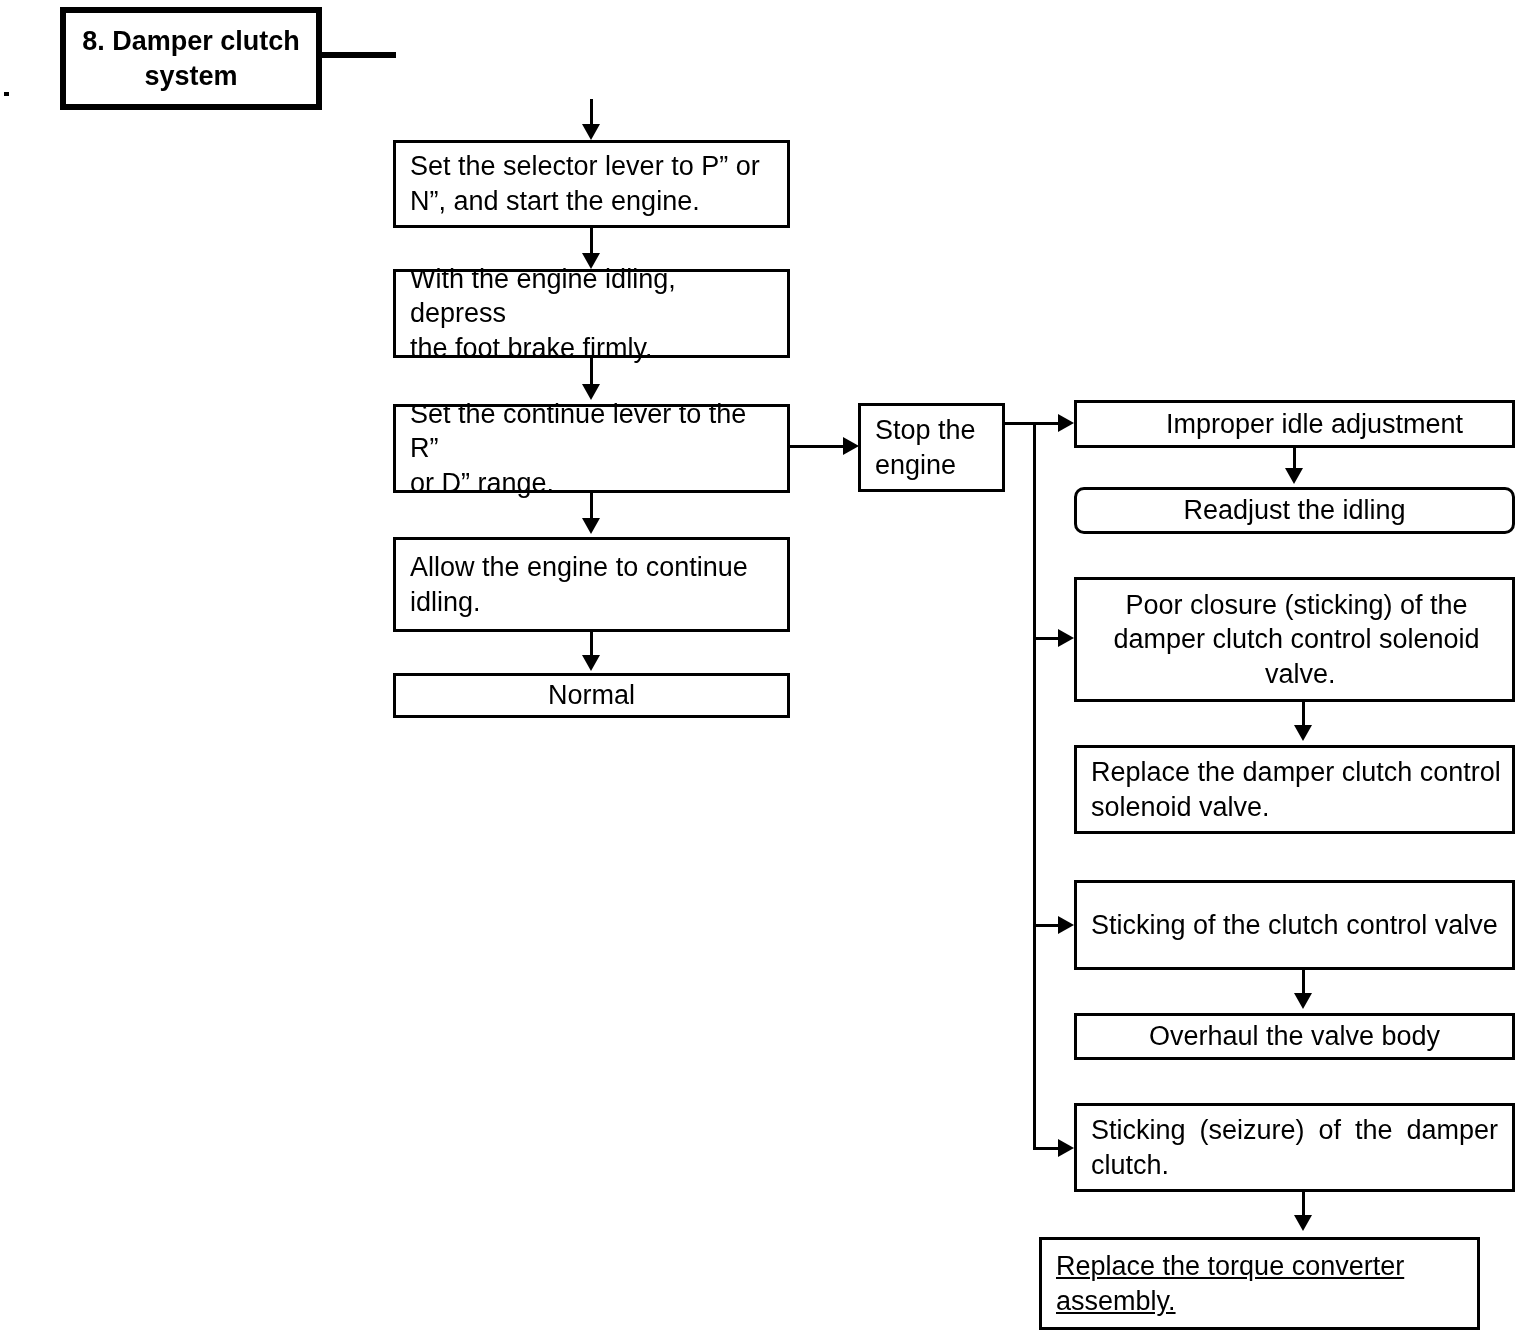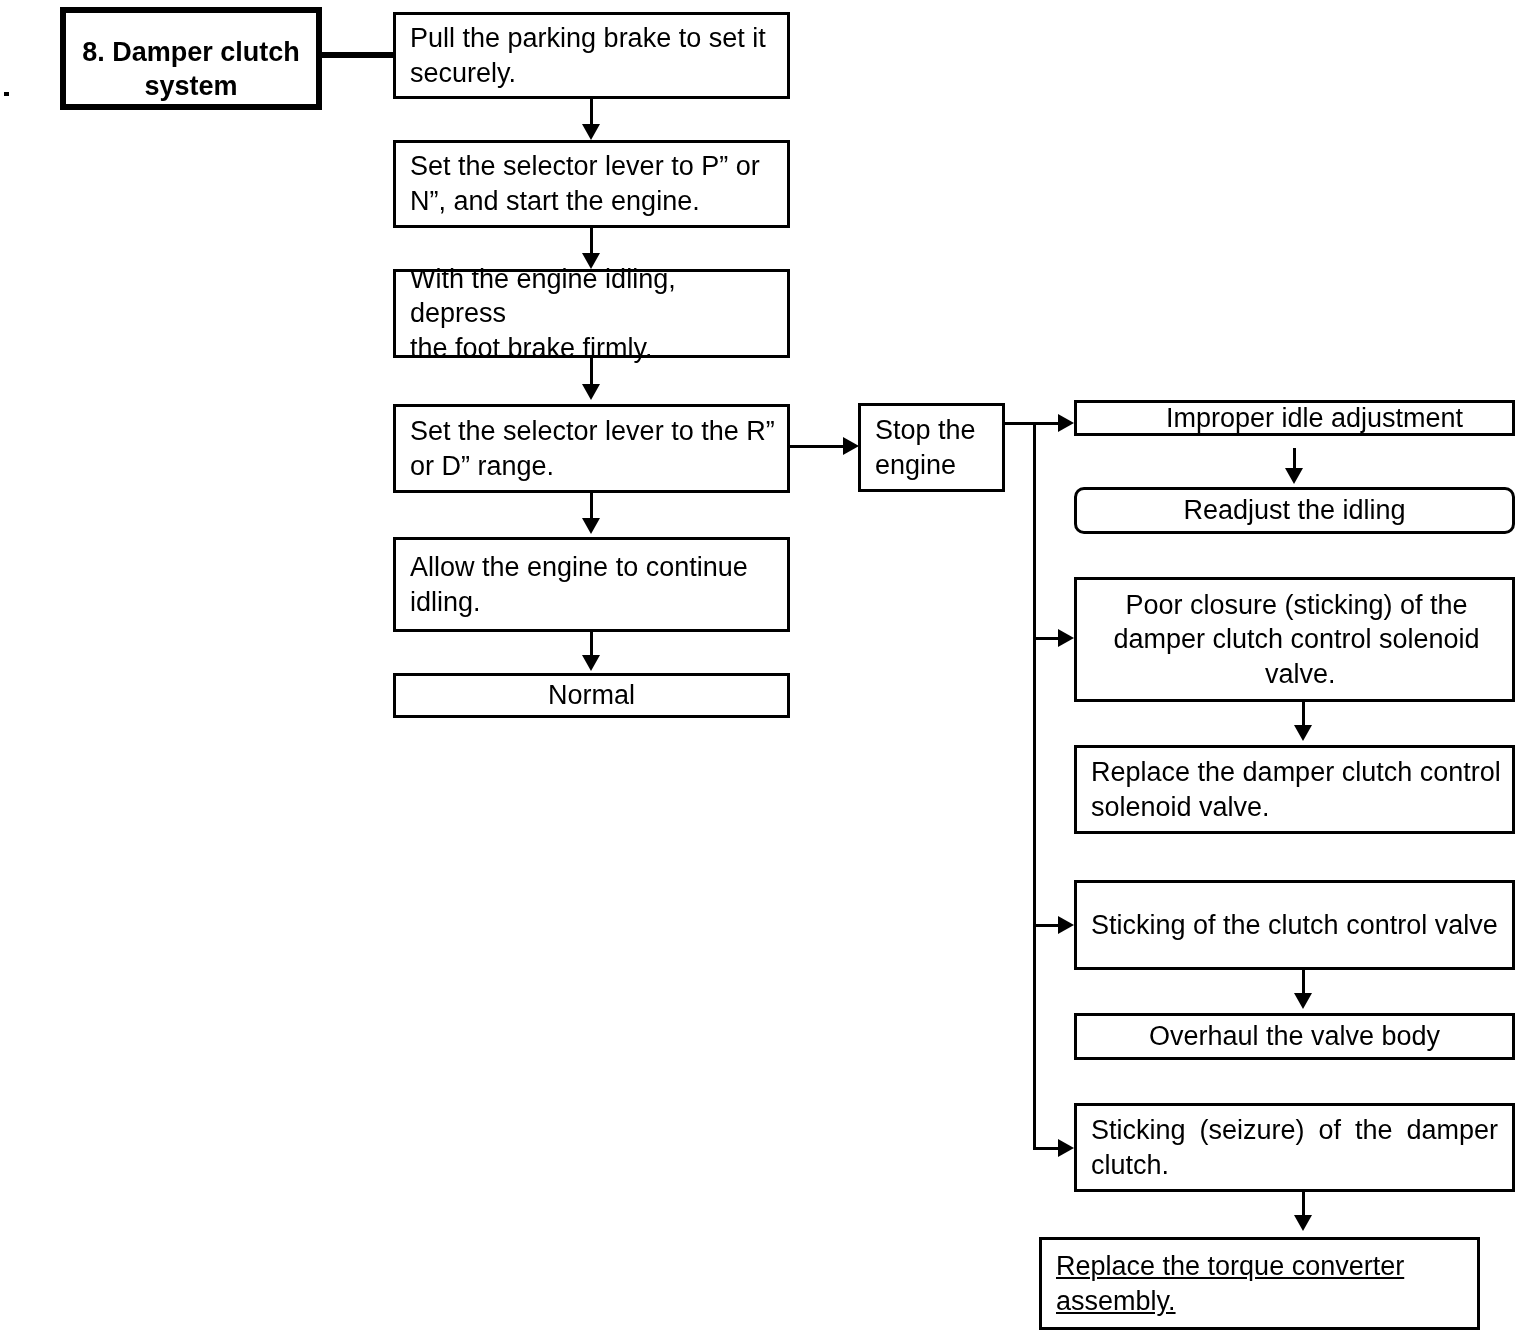--- a/index.html
+++ b/index.html
@@ -40,21 +40,20 @@
   .box.justify .txt {
     text-align: justify;
     text-align-last: left;
     padding: 0 14px;
   }
   .box.title {
     border-width: 6px;
     font-weight: bold;
     text-align: center;
     align-items: center;
-    justify-content: flex-end;
   }
   .box.title .txt {
     text-align: center;
     padding: 0 6px;
   }
   
   .vline {
     position: absolute;
     width: 3px;
     background: #000;
@@ -94,24 +93,20 @@
 
   <div class="speck" style="left:4px; top:92px;"></div>
 
   <div class="box title" style="left:60px; top:7px; width:262px; height:103px;">
     <span class="txt">8. Damper clutch
 system</span>
   </div>
 
   <div class="hline thick" style="left:320px; top:52px; width:76px;"></div>
 
-  <div class="box" style="left:393px; top:12px; width:397px; height:87px;">
-    <span class="txt">Pull the parking brake to set it
-securely.</span>
-  </div>
 
   <div class="vline" style="left:590px; top:99px; height:28px;"></div>
   <div class="arrow-down" style="left:582px; top:124px;"></div>
 
   <div class="box" style="left:393px; top:140px; width:397px; height:88px;">
     <span class="txt">Set the selector lever to P” or
 N”, and start the engine.</span>
   </div>
 
   <div class="vline" style="left:590px; top:228px; height:28px;"></div>
@@ -119,21 +114,21 @@
 
   <div class="box" style="left:393px; top:269px; width:397px; height:89px;">
     <span class="txt">With the engine idling, depress
 the foot brake firmly.</span>
   </div>
 
   <div class="vline" style="left:590px; top:358px; height:29px;"></div>
   <div class="arrow-down" style="left:582px; top:384px;"></div>
 
   <div class="box" style="left:393px; top:404px; width:397px; height:89px;">
-    <span class="txt">Set the selector lever to the R”
+    <span class="txt">Set the continue lever to the R”
 or D” range.</span>
   </div>
 
   <div class="vline" style="left:590px; top:493px; height:27px;"></div>
   <div class="arrow-down" style="left:582px; top:518px;"></div>
 
   <div class="box" style="left:393px; top:537px; width:397px; height:95px;">
     <span class="txt">Allow the engine to continue
 idling.</span>
   </div>
@@ -161,21 +156,21 @@
 
   <div class="hline" style="left:1033px; top:637px; width:29px;"></div>
   <div class="arrow-right" style="left:1058px; top:629px;"></div>
 
   <div class="hline" style="left:1033px; top:924px; width:29px;"></div>
   <div class="arrow-right" style="left:1058px; top:916px;"></div>
 
   <div class="hline" style="left:1033px; top:1147px; width:29px;"></div>
   <div class="arrow-right" style="left:1058px; top:1139px;"></div>
 
-  <div class="box center" style="left:1074px; top:400px; width:441px; height:36px;padding-left:40px;">
+  <div class="box center" style="left:1074px; top:400px; width:441px; height:48px;padding-left:40px;">
     <span class="txt">Improper idle adjustment</span>
   </div>
 
   <div class="vline" style="left:1293px; top:448px; height:21px;"></div>
   <div class="arrow-down" style="left:1285px; top:468px;"></div>
 
   <div class="box center" style="left:1074px; top:487px; width:441px; height:47px;border-radius:10px;">
     <span class="txt">Readjust the idling</span>
   </div>
 

